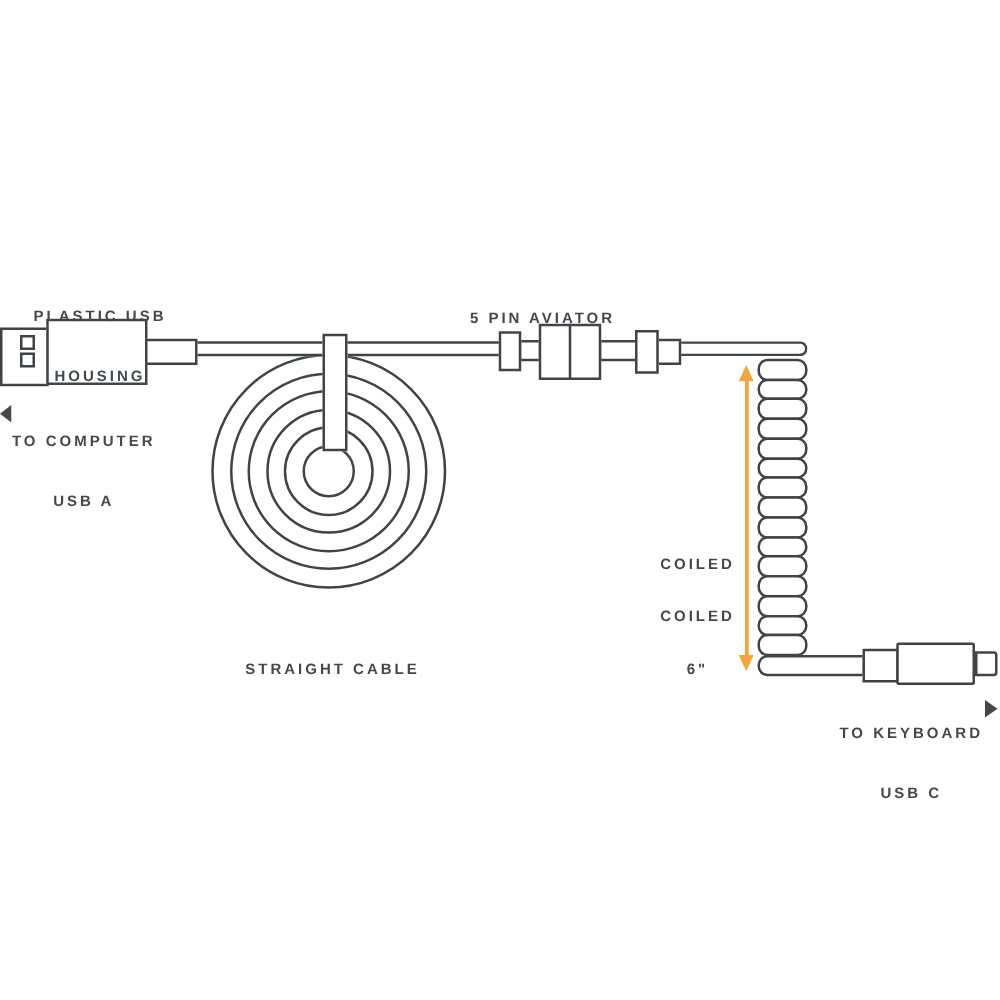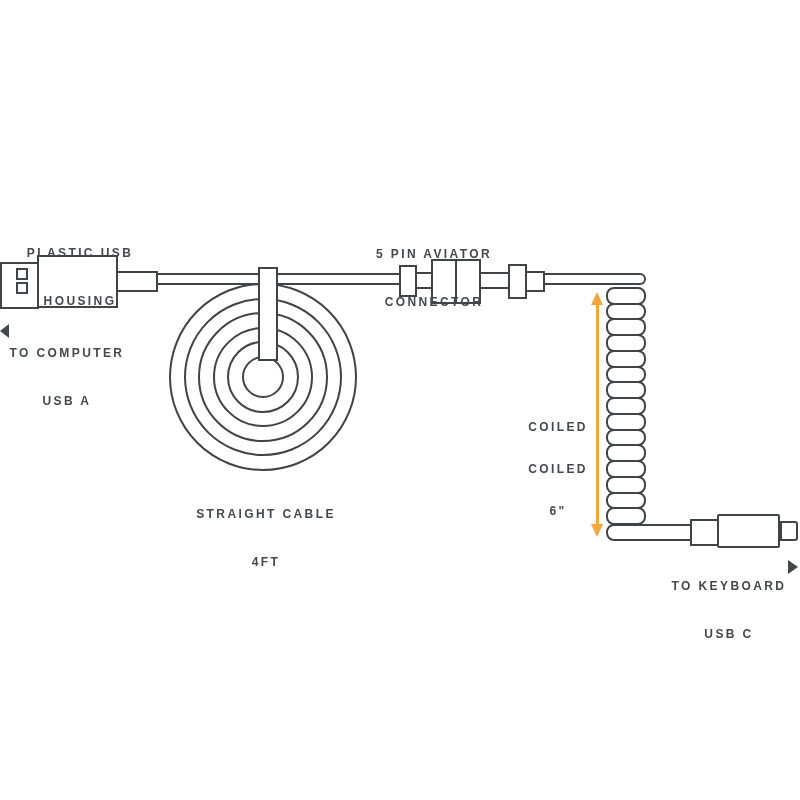--- a/index.html
+++ b/index.html
@@ -119,29 +119,27 @@
   </div>
 
   <div class="label" style="left:-33px;top:313px;width:200px;">
     <div>TO COMPUTER</div>
     <div>USB A</div>
   </div>
   <div class="tri tri-left" style="left:0px;top:324px;"></div>
 
   <div class="label" style="left:334px;top:214px;width:200px;">
     <div>5 PIN AVIATOR</div>
-    <div>CONNECTOR</div>
   </div>
 
-  <div class="label" style="left:166px;top:474px;width:200px;">
+  <div class="label" style="left:166px;top:495px;width:200px;">
     <div>STRAIGHT CABLE</div>
-    <div>4FT</div>
   </div>
 
-  <div class="label tight" style="left:478px;top:392px;width:160px;">
+  <div class="label tight" style="left:478px;top:416px;width:160px;">
     <div>COILED</div>
     <div>COILED</div>
     <div>6"</div>
   </div>
 
   <div class="label" style="left:629px;top:546px;width:200px;">
     <div>TO KEYBOARD</div>
     <div>USB C</div>
   </div>
   <div class="tri tri-right" style="left:788px;top:560px;"></div>

